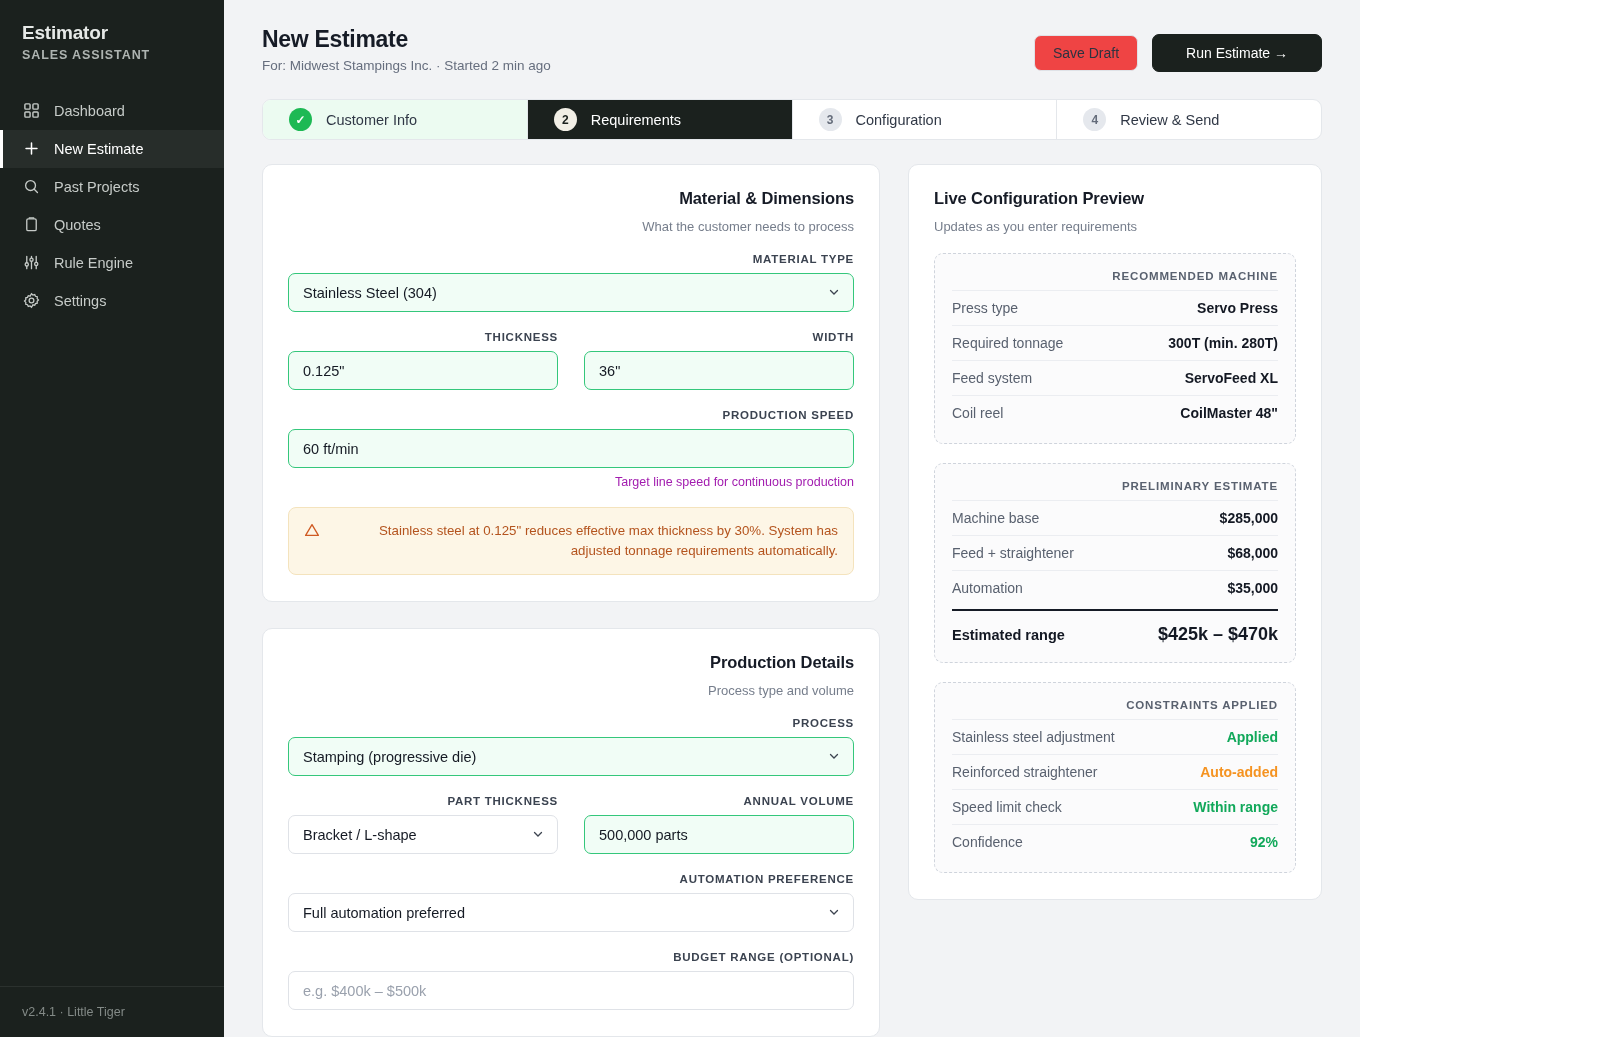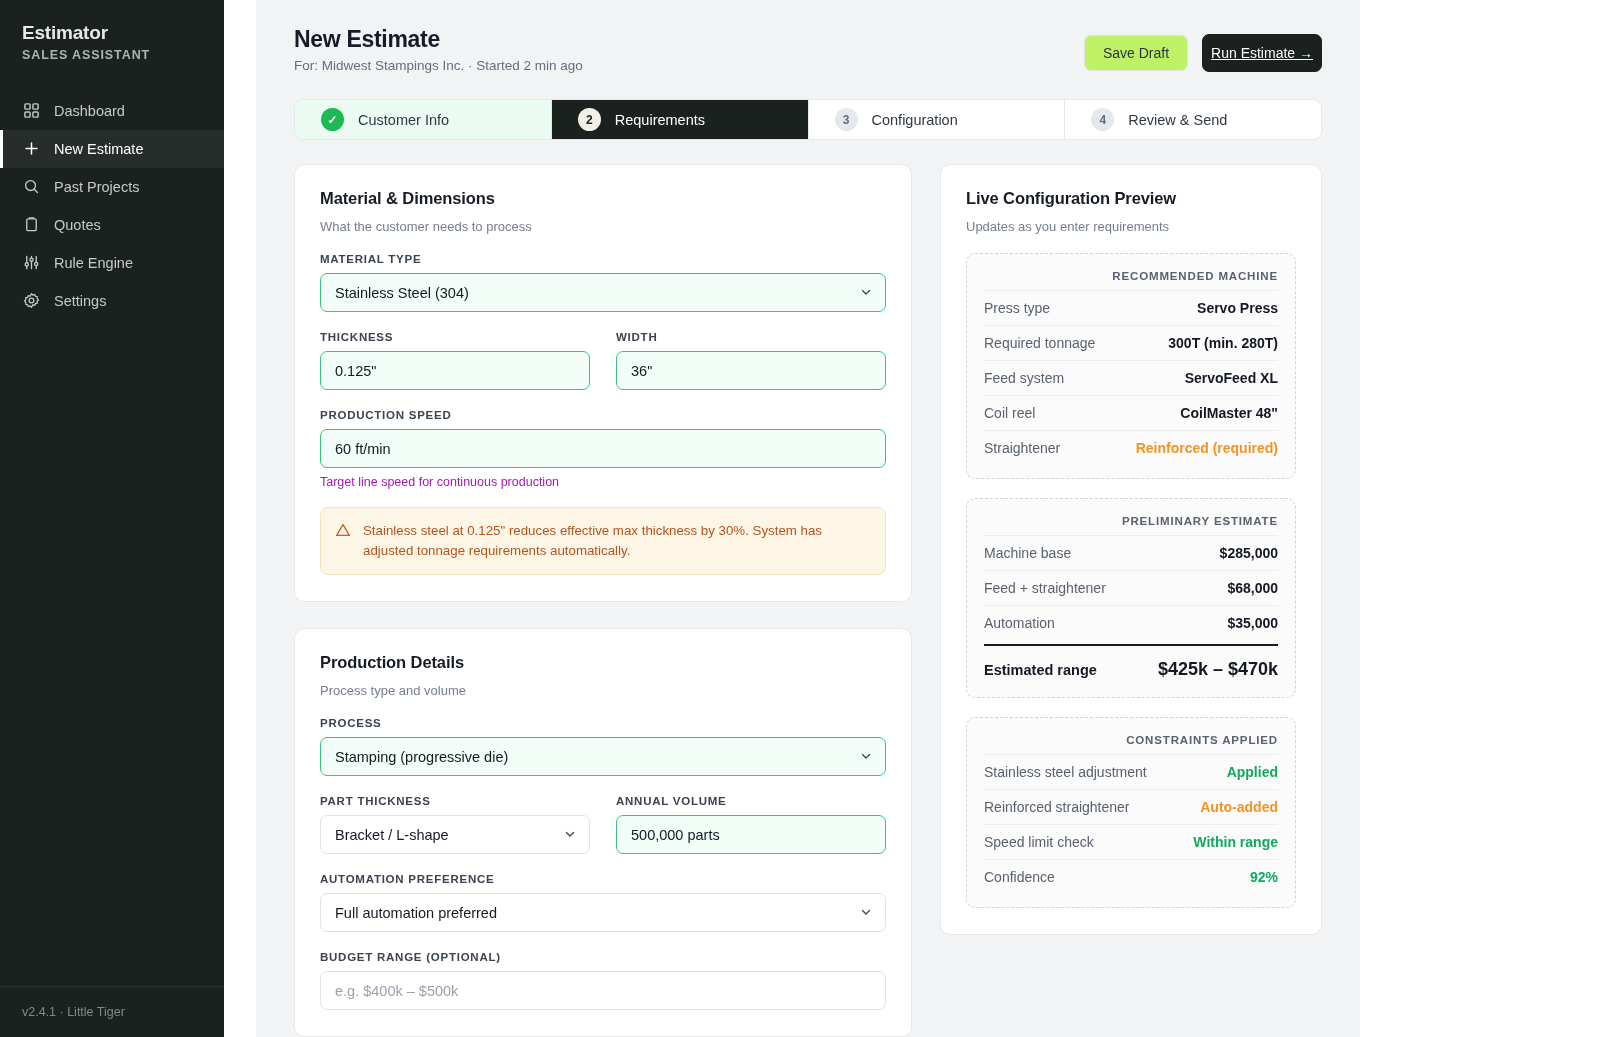--- a/index.html
+++ b/index.html
@@ -2,21 +2,21 @@
 <html><head>
 <meta charset="utf-8">
 <style>
   * { box-sizing: border-box; margin: 0; padding: 0; }
   html, body {
     width: 1600px; height: 1037px;
     font-family: "Liberation Sans", sans-serif;
     background: #ffffff;
     overflow: hidden;
   }
-  .app { display: flex; width: 1360px; height: 1037px; gap: 32px; }
+  .app { display: flex; width: 1360px; height: 1037px; }
 
   
   .sidebar {
     width: 224px; flex: 0 0 224px;
     background: #1b211e;
     display: flex; flex-direction: column;
     position: relative;
   }
   .brand { padding: 22px 22px 8px 22px; }
   .brand-title {
@@ -62,26 +62,25 @@
   }
   .page-title { font-size: 23px; font-weight: bold; color: #161b26; letter-spacing: -0.3px; }
   .page-sub { font-size: 13.5px; color: #666e7e; margin-top: 5px; }
   .top-actions { display: flex; gap: 14px; align-items: center; padding-top: 8px; }
   .btn {
     font-family: "Liberation Sans", sans-serif;
     font-size: 14px; border-radius: 7px; cursor: pointer;
     padding: 10px 18px; line-height: 1;
   }
   .btn-secondary {
-    background: #bef264; color: #2c3340; border: 1px solid #dfe2e7;
+    background: #ef4444; color: #2c3340; border: 1px solid #dfe2e7;
   }
   .btn-primary {
     background: #1b211e; color: #ffffff; border: 1px solid #1b211e;
-    padding: 11px 8px;
-    text-decoration: underline;
+    padding: 11px 33px;
   }
 
   
   .stepper {
     margin: 26px 38px 0 38px;
     display: flex; background: #ffffff;
     border: 1px solid #e4e7eb; border-radius: 9px; overflow: hidden;
     height: 52px;
   }
   .step {
@@ -106,21 +105,21 @@
   .content {
     display: flex; gap: 28px;
     padding: 24px 38px 0 38px;
     align-items: flex-start;
   }
   .col-left { width: 618px; flex: 0 0 618px; display: flex; flex-direction: column; gap: 26px; }
   .col-right { flex: 1 1 auto; }
 
   .card {
     background: #ffffff; border: 1px solid #e4e7eb;
-    border-radius: 10px; padding: 24px 25px 26px 25px;
+    border-radius: 10px; padding: 24px 25px 26px 25px; text-align: right;
   }
   .card-title { font-size: 16.5px; font-weight: bold; color: #161b26; letter-spacing: -0.1px; }
   .card-sub { font-size: 13px; color: #767e8c; margin-top: 11px; }
 
   .field { margin-top: 19px; }
   .field-label {
     font-size: 11.5px; font-weight: bold; color: #3b4350;
     letter-spacing: 0.75px; margin-bottom: 8px;
   }
   .ctl {
@@ -415,24 +414,20 @@
               <span class="v">300T (min. 280T)</span>
             </div>
             <div class="prow">
               <span class="k">Feed system</span>
               <span class="v">ServoFeed XL</span>
             </div>
             <div class="prow">
               <span class="k">Coil reel</span>
               <span class="v">CoilMaster 48"</span>
             </div>
-            <div class="prow">
-              <span class="k">Straightener</span>
-              <span class="v amber">Reinforced (required)</span>
-            </div>
           </div>
 
           <div class="pbox">
             <div class="pbox-title">PRELIMINARY ESTIMATE</div>
             <div class="prow">
               <span class="k">Machine base</span>
               <span class="v">$285,000</span>
             </div>
             <div class="prow">
               <span class="k">Feed + straightener</span>

